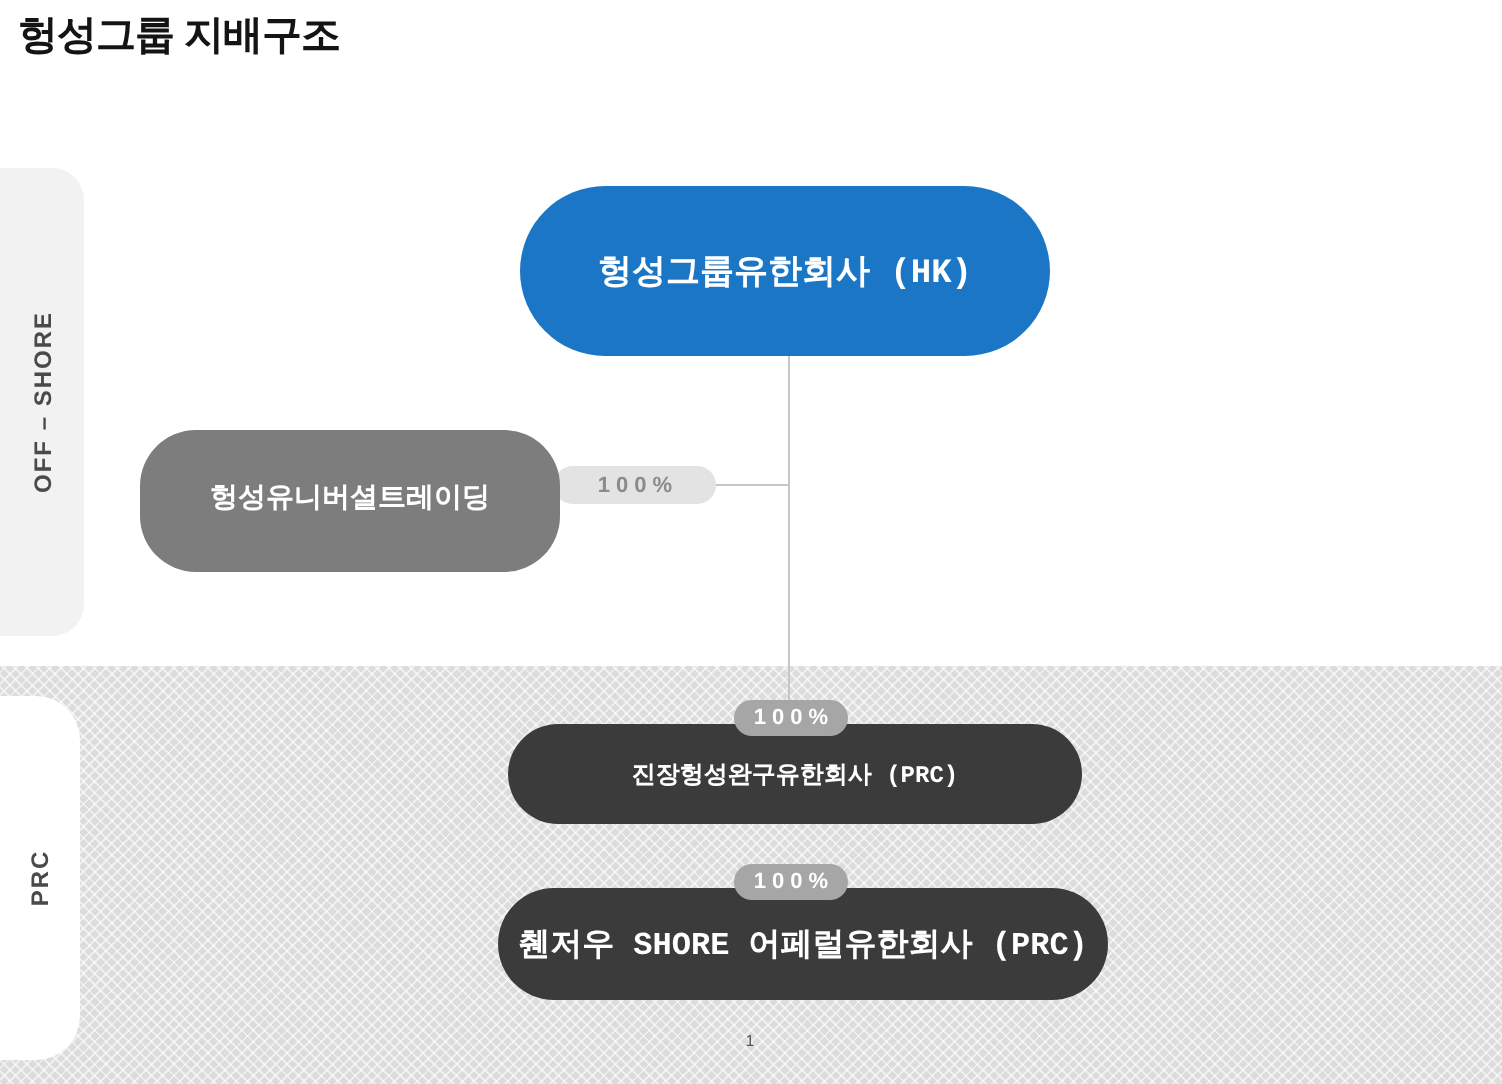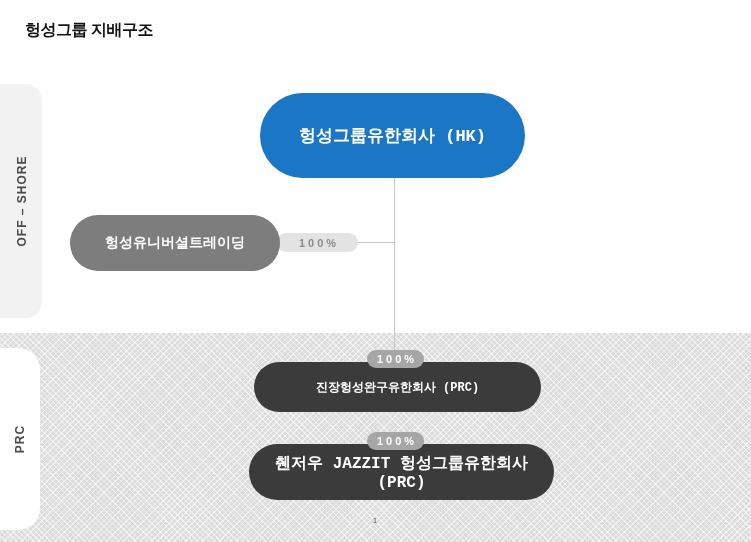--- a/index.html
+++ b/index.html
@@ -5,22 +5,22 @@
   html, body { margin: 0; padding: 0; background: #ffffff; }
   .canvas {
     position: relative;
     width: 751px; height: 542px;
     background: #ffffff;
     overflow: hidden;
     font-family: "Liberation Sans", "DejaVu Sans", sans-serif;
   }
   .page-title {
     position: absolute; left: 9px; top: 4px;
-    font-size: 16px; font-weight: 800; letter-spacing: -0.5px;
-    color: #141414; margin: 16px;
+    font-size: 20px; font-weight: 800; letter-spacing: -0.5px;
+    color: #141414; margin: 0;
   }
   
   .offshore-rect {
     position: absolute; left: 0; top: 84px; width: 42px; height: 234px;
     background: var(--offshore-band, #f2f2f2);
     border-radius: 0 16px 16px 0;
     display: flex; align-items: center; justify-content: center;
     z-index: 2;
   }
   .prc-band {
@@ -60,21 +60,21 @@
     text-align: center; color: #ffffff; font-weight: 800;
     z-index: 2;
     font-family: Liberation Mono, monospace;
   }
   .pill-holding {
     left: 260px; top: 93px; width: 265px; height: 85px;
     background: var(--holding-pill, #1b77c5);
     border-radius: 44px; font-size: 17px;
   }
   .pill-trading {
-    left: 70px; top: 215px; width: 210px; height: 56px;
+    left: 70px; top: 215px; width: 210px; height: 71px;
     background: var(--trading-pill, #7d7d7d);
     border-radius: 28px; font-size: 14px; line-height: 1.35;
     flex-direction: column; z-index: 3;
   }
   .pill-toys {
     left: 254px; top: 362px; width: 287px; height: 50px;
     background: var(--prc-pill, #3b3b3b);
     border-radius: 25px; font-size: 12px;
   }
   .pill-apparel {
@@ -143,18 +143,18 @@
     <span>100%</span>
   </div>
   <div class="pill pill-toys">
     <span>진장헝성완구유한회사 (PRC)</span>
   </div>
 
   <div class="badge badge-dark badge-apparel">
     <span>100%</span>
   </div>
   <div class="pill pill-apparel">
-    <span>췐저우 JAZZIT 헝성그룹유한회사 (PRC)</span>
+    <span>췐저우 SHORE 어페럴유한회사 (PRC)</span>
   </div>
 
   <div class="page-number">1</div>
 
 </div>
 
 </body></html>

